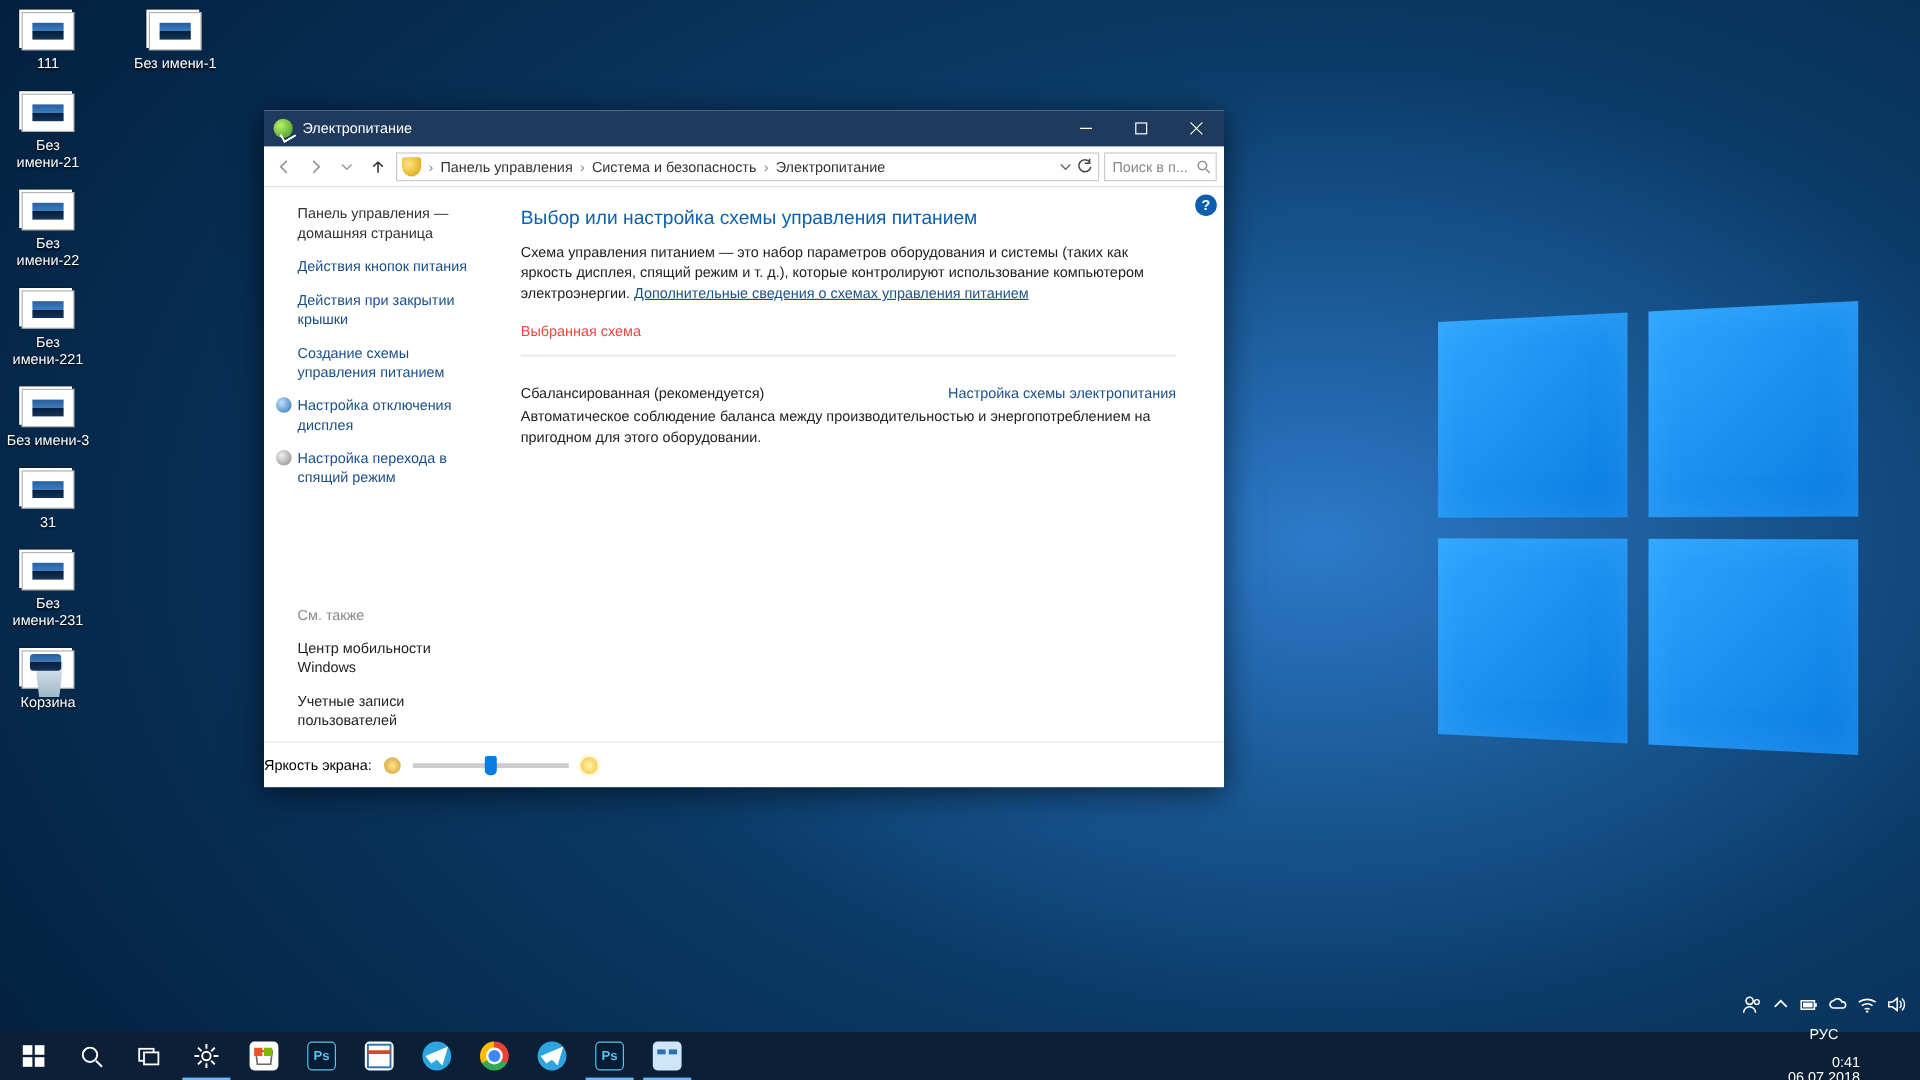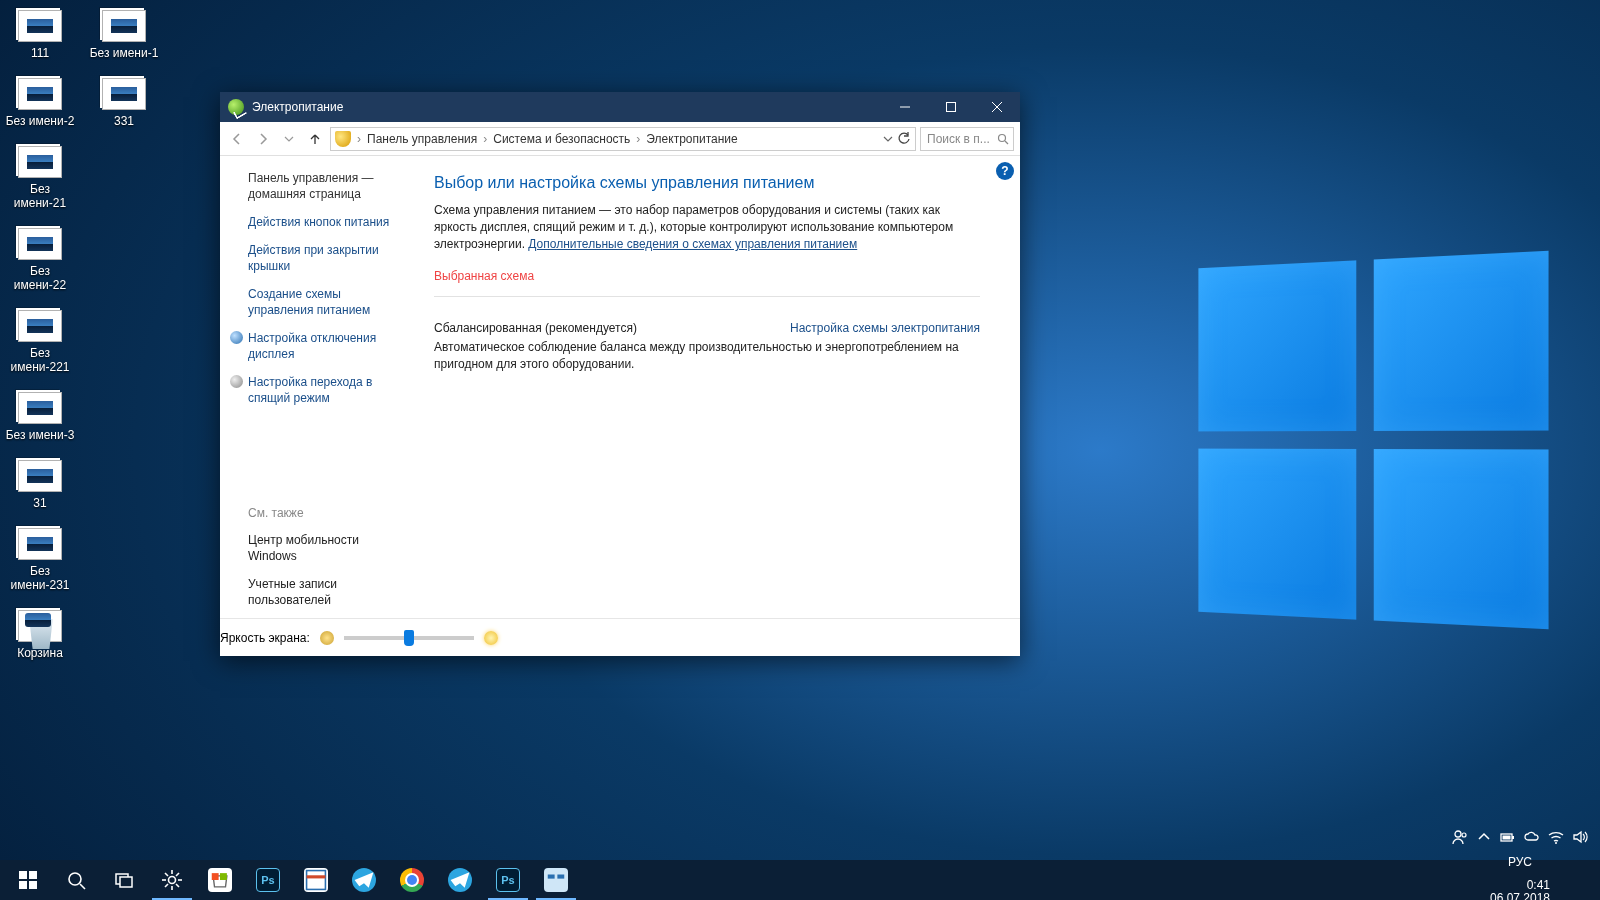--- a/index.html
+++ b/index.html
@@ -4,21 +4,21 @@
 <style>
   * { box-sizing: border-box; margin: 0; padding: 0; font-family: "Segoe UI", Tahoma, sans-serif; }
   body { width: 1600px; height: 900px; overflow: hidden; background: radial-gradient(ellipse 1400px 900px at 1100px 450px, #2c7ac9 0%, #0a3a66 45%, #031c38 100%); position: relative; color: #fff; }
 
   
   .winlogo { position:absolute; right:55px; top:260px; width:360px; height:360px; display:grid; grid-template-columns:1fr 1fr; grid-template-rows:1fr 1fr; gap:18px; transform:perspective(900px) rotateY(-14deg); }
   .winlogo div{ background:linear-gradient(135deg,#2fa6ff,#0a7be0); box-shadow:0 0 30px rgba(80,180,255,.35) inset; }
 
   
   .desktop { position:absolute; top:10px; left:4px; display:flex; flex-direction:column; gap:18px; }
-  .drow{display:flex;gap:12px;}
+  .drow{display:flex;gap:34px;}
   .dicon{ width:72px; display:flex; flex-direction:column; align-items:center; gap:4px; cursor:default;}
   .dicon .thumb{ width:44px; height:32px; background:#fff; position:relative; border:1px solid rgba(0,0,0,.3); box-shadow:-2px -2px 0 #fff,-3px -3px 0 rgba(0,0,0,.2); display:flex;align-items:center;justify-content:center;}
   .dicon .thumb::after{content:"";width:26px;height:14px;background:linear-gradient(#2a5e9c,#3a7ec0 50%,#071e3a 50%,#13345a);}
   .dicon span{ font-size:12px; text-align:center; text-shadow:0 1px 2px #000; line-height:14px;}
   .bin{width:44px;height:40px;position:relative;background:none;border:none;box-shadow:none;}
   .bin::before{content:"";position:absolute;left:8px;top:8px;width:28px;height:30px;background:linear-gradient(#dfeaf2,#9fb8c7);clip-path:polygon(8% 0,92% 0,80% 100%,20% 100%);}
   .bin::after{content:"";position:absolute;left:6px;top:2px;width:32px;height:7px;background:#c7d6e0;border-radius:3px;}
 
   
   .window{ position:absolute; left:220px; top:92px; width:800px; height:564px; background:#fff; box-shadow:0 5px 25px rgba(0,0,0,.6); color:#000; }
@@ -92,30 +92,20 @@
   <div class="drow">
     <div class="dicon">
         <div class="thumb"></div>
         <span>111</span>
       </div>
     <div class="dicon">
         <div class="thumb"></div>
         <span>Без имени-1</span>
       </div>
   </div>
-  <div class="drow">
-    <div class="dicon">
-        <div class="thumb"></div>
-        <span>Без имени-2</span>
-      </div>
-    <div class="dicon">
-        <div class="thumb"></div>
-        <span>331</span>
-      </div>
-  </div>
   <div class="dicon">
       <div class="thumb"></div>
       <span>Без имени-21</span>
     </div>
   <div class="dicon">
       <div class="thumb"></div>
       <span>Без имени-22</span>
     </div>
   <div class="dicon">
       <div class="thumb"></div>

